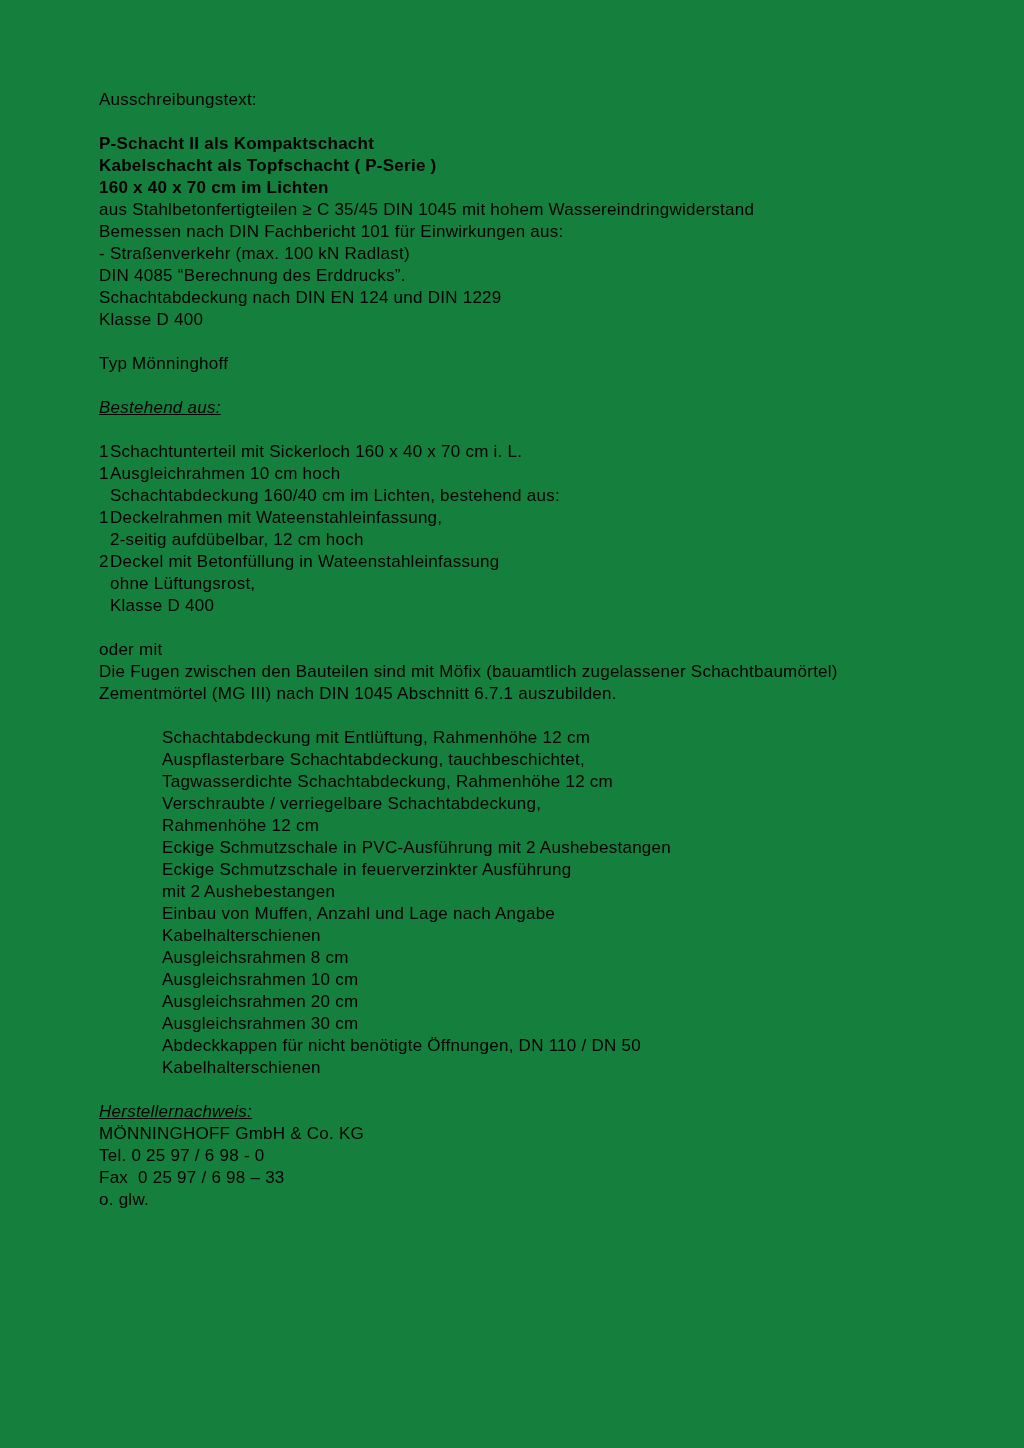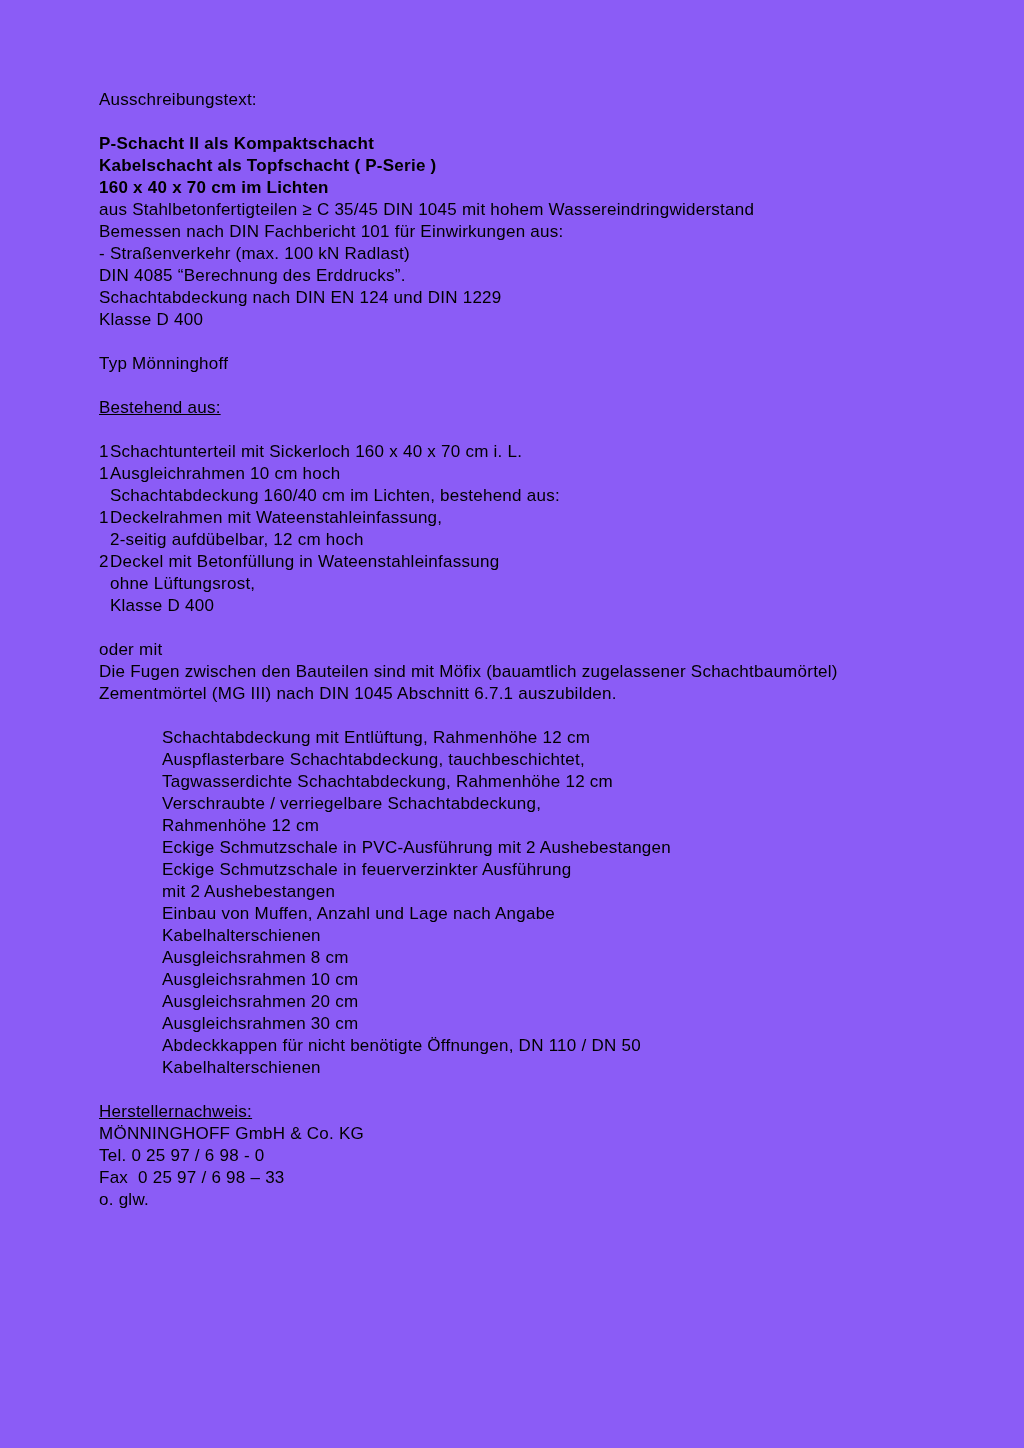--- a/index.html
+++ b/index.html
@@ -7,25 +7,25 @@
   .page {
     box-sizing: border-box;
     width: 1024px;
     height: 1448px;
     padding: 89px 30px 0 99px;
     font-family: "Liberation Sans", "DejaVu Sans", sans-serif;
     font-size: 17px;
     line-height: 22px;
     letter-spacing: 0.25px;
     color: #000000;
-    background: #8b5cf6;
+    background: #15803d;
   }
   .line { height: 22px; white-space: pre; overflow: visible; }
   .bold { font-weight: bold; }
-  .ul { text-decoration: underline; }
+  .ul { text-decoration: underline; font-style: italic; }
   .opt { padding-left: 63px; }
   .qty { display: inline-block; width: 11px; }
 </style>
 </head>
 <body>
 
 <div class="page">
 
   <div class="line">Ausschreibungstext:</div>
   <div class="line"></div>

